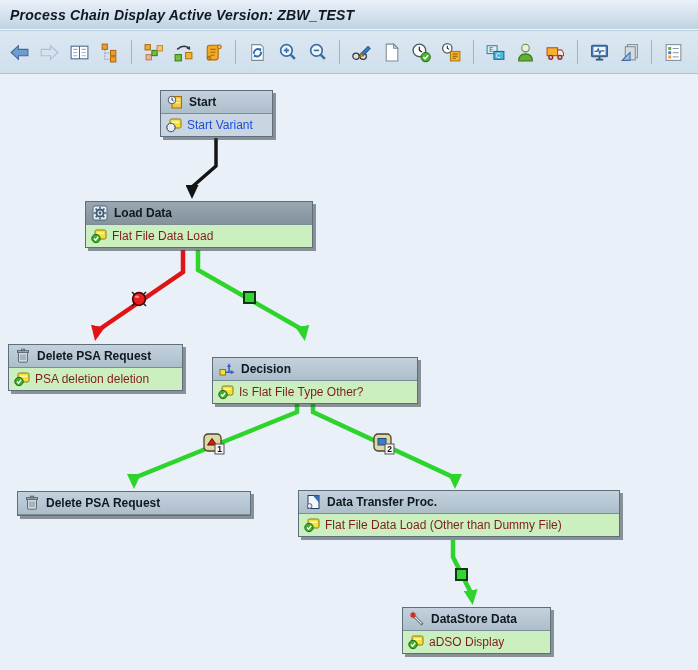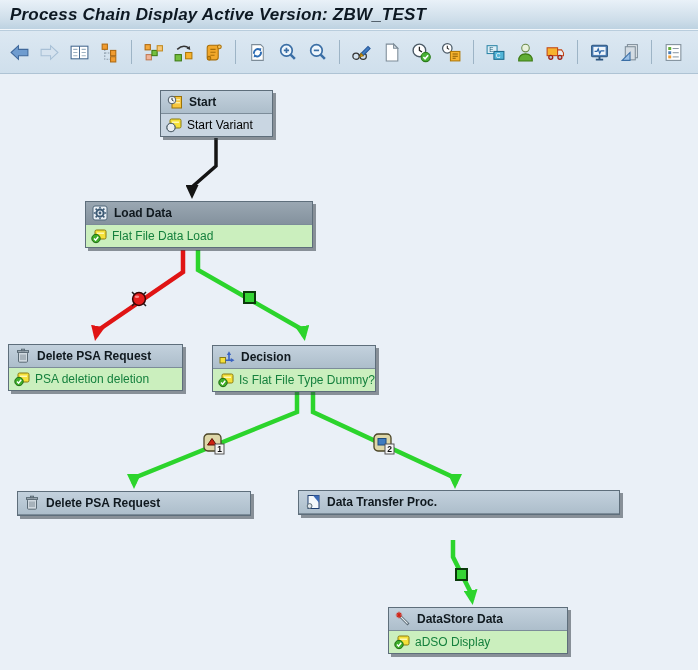--- a/index.html
+++ b/index.html
@@ -7,21 +7,21 @@
   body { font-family:"Liberation Sans","DejaVu Sans",sans-serif; background:#eaf0f7; }
 
   
   .titlebar {
     height:30px; width:100%;
     background:linear-gradient(#e9f1f8, #cddde9 70%, #bdd2e1);
     border-bottom:1px solid #f2f7fb;
     display:flex; align-items:center; padding-left:10px;
   }
   .titlebar .title {
-    font-size:17px; font-weight:bold; font-style:italic; color:#0d1822;
+    font-size:14px; font-weight:bold; font-style:italic; color:#0d1822;
     letter-spacing:.2px;
   }
 
   
   .toolbar {
     height:44px; width:100%;
     background:linear-gradient(#dcE8f2, #cfdfec);
     border-top:1px solid #b9cddd;
     border-bottom:1px solid #aec3d4;
     display:flex; align-items:center; padding:0 6px; gap:3px;
@@ -48,23 +48,23 @@
   }
   .node-header {
     height:23px; display:flex; align-items:center; gap:6px; padding:0 6px;
     background:linear-gradient(#c3d1dd,#adbecb);
     border-bottom:1px solid #7c8c99;
     font-weight:bold; color:#10191f; white-space:nowrap;text-align:center;
   }
   .node.selected .node-header { background:linear-gradient(#9aa7b2,#84929e); }
   .node-body {
     height:22px; display:flex; align-items:center; gap:5px; padding:0 5px;
-    background:#cbefbe; color:#15803d; white-space:nowrap;
-  }
-  .node-body.blue { background:#c9d6e2; color:#000000; }
+    background:#cbefbe; color:#7f1d1d; white-space:nowrap;
+  }
+  .node-body.blue { background:#c9d6e2; color:#1d4ed8; }
   .nicon { width:16px; height:16px; flex:0 0 auto; display:flex; }
   .nicon svg { width:16px; height:16px; }
 
   .opt-badge-text { font-family:"Liberation Sans",sans-serif; }
 
   .sq-marker {
     width:13px; height:13px; background:#35d435; border:2px solid #0b3a0b;
   }
 </style>
 </head>
@@ -371,21 +371,21 @@
         <rect x="4" y="2" width="11" height="9" rx="1.5" fill="#f5e13a" stroke="#8a7a10"></rect>
         <rect x="6" y="4.5" width="7" height="1.5" fill="#fff8b0"></rect>
         <circle cx="5" cy="10.5" r="4.2" fill="#3fae2a" stroke="#1c6c12"></circle>
         <path d="M3 10.5 L4.6 12.2 L7.2 8.8" stroke="#fff" stroke-width="1.4" fill="none"></path>
           </svg>
         </span>
       <span>PSA deletion deletion</span>
     </div>
   </div>
 
-  <div class="node" style="left:212px;top:271px;width:164px">
+  <div class="node" style="left:212px;top:283px;width:206px">
     <div class="node-header">
       <span class="nicon">
           <svg viewBox="0 0 16 16">
         <rect x="1" y="8.5" width="5.5" height="5.5" fill="#f5e13a" stroke="#8a7a10"></rect>
         <path d="M6.5 11.2 H10 V5.8" stroke="#3a62c0" stroke-width="1.6" fill="none"></path>
         <path d="M10 2.2 L7.9 6 H12.1 Z" fill="#3a62c0"></path>
         <path d="M10 11.2 H12.2" stroke="#3a62c0" stroke-width="1.6"></path>
         <path d="M15.5 11.2 L11.8 9.1 V13.3 Z" fill="#3a62c0"></path>
           </svg>
         </span>
@@ -393,21 +393,21 @@
     </div>
     <div class="node-body">
       <span class="nicon">
           <svg viewBox="0 0 16 16">
         <rect x="4" y="2" width="11" height="9" rx="1.5" fill="#f5e13a" stroke="#8a7a10"></rect>
         <rect x="6" y="4.5" width="7" height="1.5" fill="#fff8b0"></rect>
         <circle cx="5" cy="10.5" r="4.2" fill="#3fae2a" stroke="#1c6c12"></circle>
         <path d="M3 10.5 L4.6 12.2 L7.2 8.8" stroke="#fff" stroke-width="1.4" fill="none"></path>
           </svg>
         </span>
-      <span>Is Flat File Type Dummy?</span>
+      <span>Is Flat File Type Other?</span>
     </div>
   </div>
 
   <div class="node" style="left:17px;top:417px;width:234px">
     <div class="node-header">
       <span class="nicon">
           <svg viewBox="0 0 16 16">
         <rect x="3.5" y="4.2" width="9" height="10" rx="1" fill="#cfd8df" stroke="#5a6a75"></rect>
         <rect x="2.5" y="2.6" width="11" height="1.8" fill="#aab7c0" stroke="#5a6a75"></rect>
         <rect x="6.5" y="1.2" width="3" height="1.5" fill="#aab7c0" stroke="#5a6a75"></rect>
@@ -422,23 +422,34 @@
     <div class="node-header">
       <span class="nicon">
           <svg viewBox="0 0 16 16">
         <rect x="3" y="1.5" width="11" height="13" fill="#f4f8fb" stroke="#1e3d6e"></rect>
         <path d="M8 1.5 H14 V8.8 Z" fill="#3a69b5"></path>
         <circle cx="4.6" cy="12" r="2.4" fill="#dfe6ec" stroke="#5a6a75"></circle>
           </svg>
         </span>
       <span>Data Transfer Proc.</span>
     </div>
-  </div>
-
-  <div class="node" style="left:388px;top:533px;width:180px">
+    <div class="node-body">
+      <span class="nicon">
+          <svg viewBox="0 0 16 16">
+        <rect x="4" y="2" width="11" height="9" rx="1.5" fill="#f5e13a" stroke="#8a7a10"></rect>
+        <rect x="6" y="4.5" width="7" height="1.5" fill="#fff8b0"></rect>
+        <circle cx="5" cy="10.5" r="4.2" fill="#3fae2a" stroke="#1c6c12"></circle>
+        <path d="M3 10.5 L4.6 12.2 L7.2 8.8" stroke="#fff" stroke-width="1.4" fill="none"></path>
+          </svg>
+        </span>
+      <span>Flat File Data Load (Other than Dummy File)</span>
+    </div>
+  </div>
+
+  <div class="node" style="left:402px;top:533px;width:149px">
     <div class="node-header">
       <span class="nicon">
           <svg viewBox="0 0 16 16">
         <path d="M5.2 5.2 L13.5 13.5" stroke="#5a6a75" stroke-width="2.8"></path>
         <path d="M5.4 5.4 L12.6 12.6" stroke="#eef2f5" stroke-width="1.1"></path>
         <path d="M4 0.8 V7.2 M0.8 4 H7.2 M1.8 1.8 L6.2 6.2 M6.2 1.8 L1.8 6.2" stroke="#d22214" stroke-width="1.2"></path>
           </svg>
         </span>
       <span>DataStore Data</span>
     </div>

